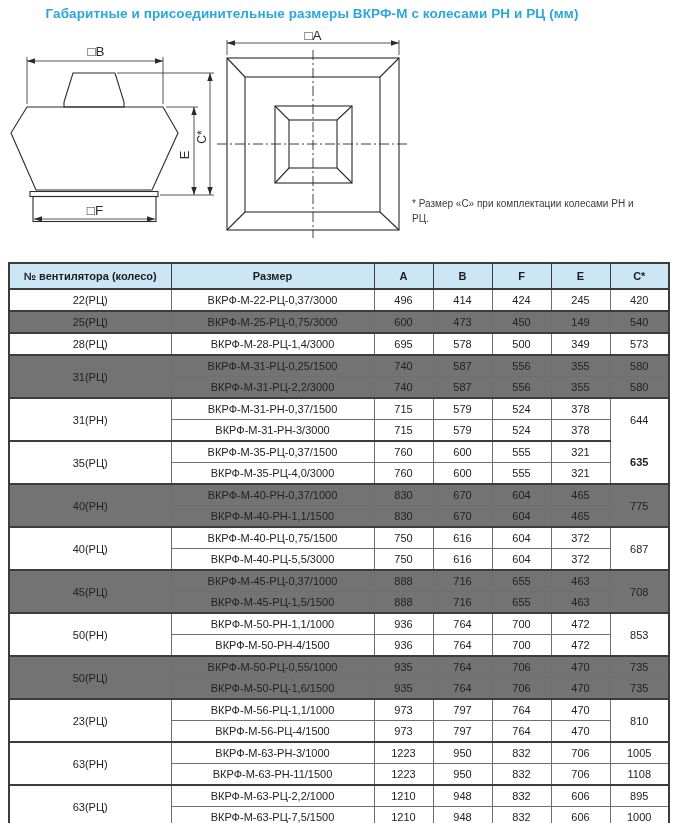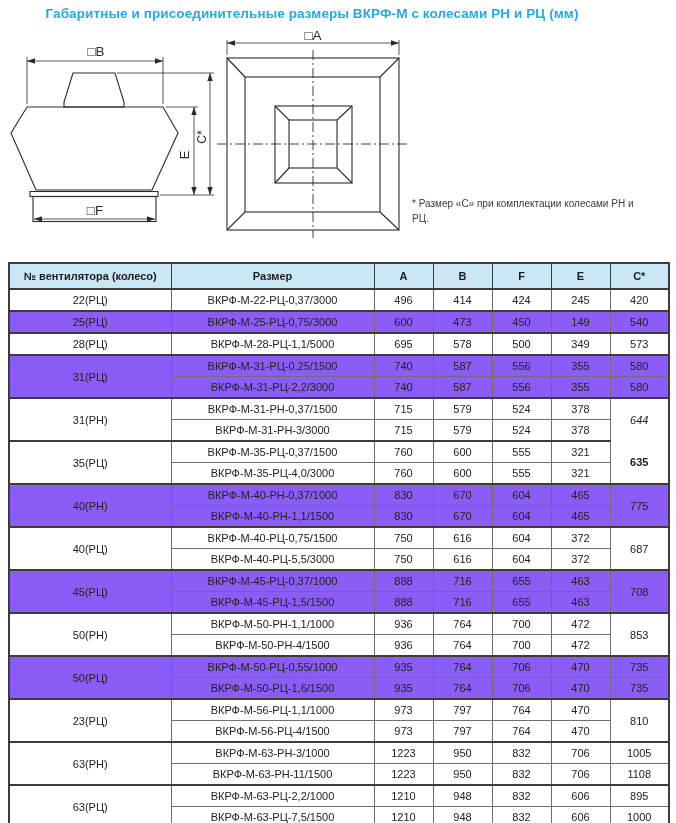--- a/index.html
+++ b/index.html
@@ -23,23 +23,23 @@
     font-size:11px;color:#222;
   }
   .dim-table th{
     background:#cbe6f4;border:1px solid #3c3c3c;height:24px;
     font-size:11px;font-weight:bold;color:#1d1d1d;text-align:center;padding:0;margin-left:12px;
   }
   .dim-table td{
     border:1px solid #6f6f6f;height:20px;text-align:center;vertical-align:middle;
     padding:0 2px;background:#ffffff;white-space:nowrap;
   }
-  .dim-table tr.shaded td{background:#8b5cf6;margin-left:38px;}
+  .dim-table tr.shaded td{background:#737373;margin-left:38px;}
   .dim-table td.gs{border-top:2px solid #3c3c3c;}
-  .dim-table td.jn{border-bottom-style:hidden;font-style:italic;}
+  .dim-table td.jn{border-bottom-style:hidden;}
   .dim-table td.jp{border-top-style:hidden;font-weight:bold;}
   svg text{fill:#2b2b2b;}
 </style>
 </head>
 <body>
 
 <div class="title">Габаритные и присоединительные размеры ВКРФ-М с колесами РН и РЦ (мм)</div>
 
 <svg class="drawing-svg" width="676" height="252" viewBox="0 0 676 252">
   <defs>
@@ -142,21 +142,21 @@
         <td class="gs" rowspan="1">25(РЦ)</td>
         <td class="gs">ВКРФ-М-25-РЦ-0,75/3000</td>
         <td class="gs">600</td>
         <td class="gs">473</td>
         <td class="gs">450</td>
         <td class="gs">149</td>
         <td class="gs">540</td>
       </tr>
       <tr>
         <td class="gs" rowspan="1">28(РЦ)</td>
-        <td class="gs">ВКРФ-М-28-РЦ-1,1/5000</td>
+        <td class="gs">ВКРФ-М-28-РЦ-1,4/3000</td>
         <td class="gs">695</td>
         <td class="gs">578</td>
         <td class="gs">500</td>
         <td class="gs">349</td>
         <td class="gs">573</td>
       </tr>
       <tr class="shaded">
         <td class="gs" rowspan="2">31(РЦ)</td>
         <td class="gs">ВКРФ-М-31-РЦ-0,25/1500</td>
         <td class="gs">740</td>

